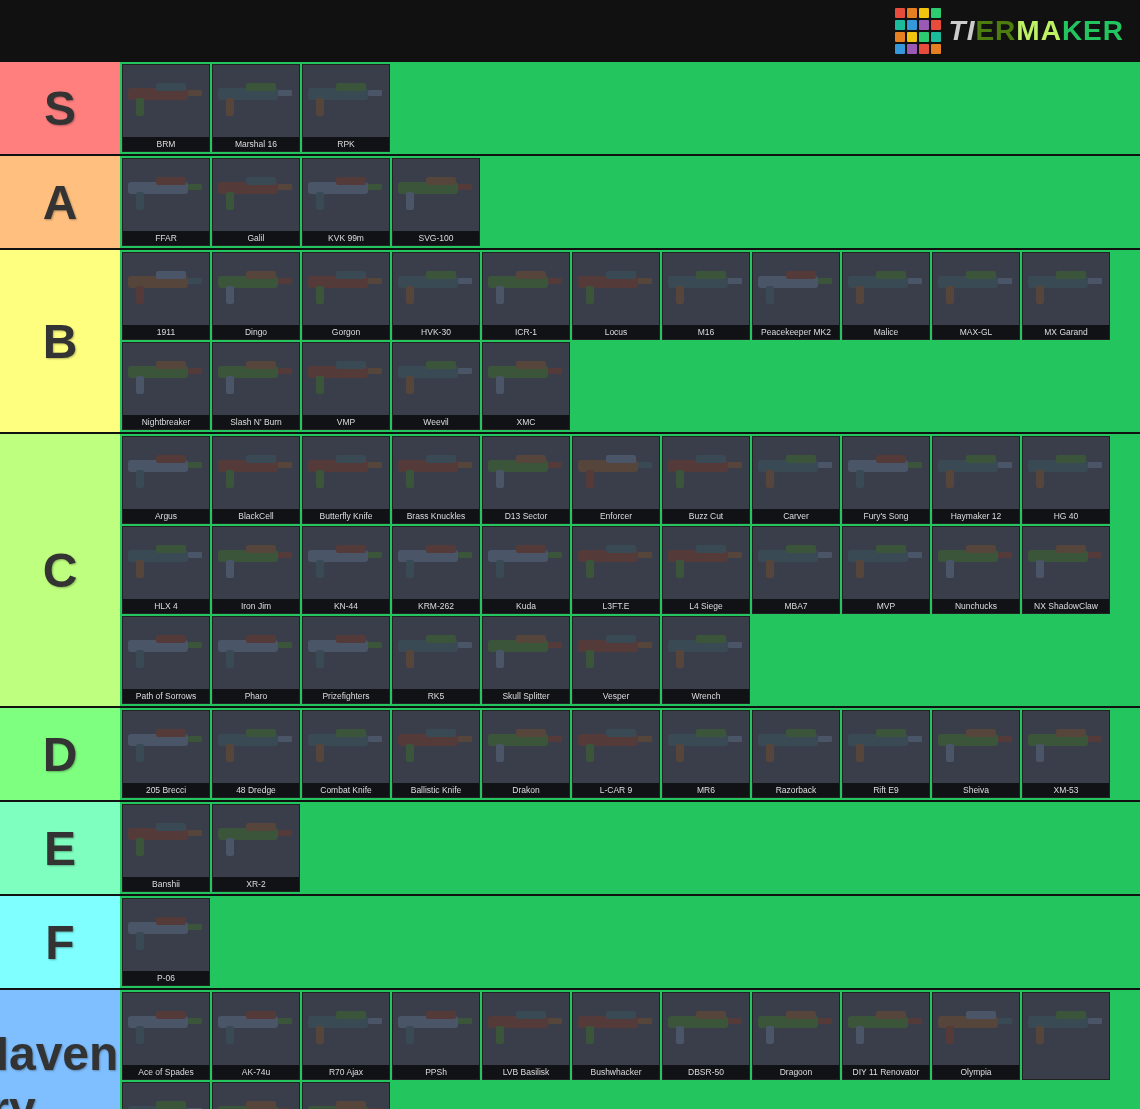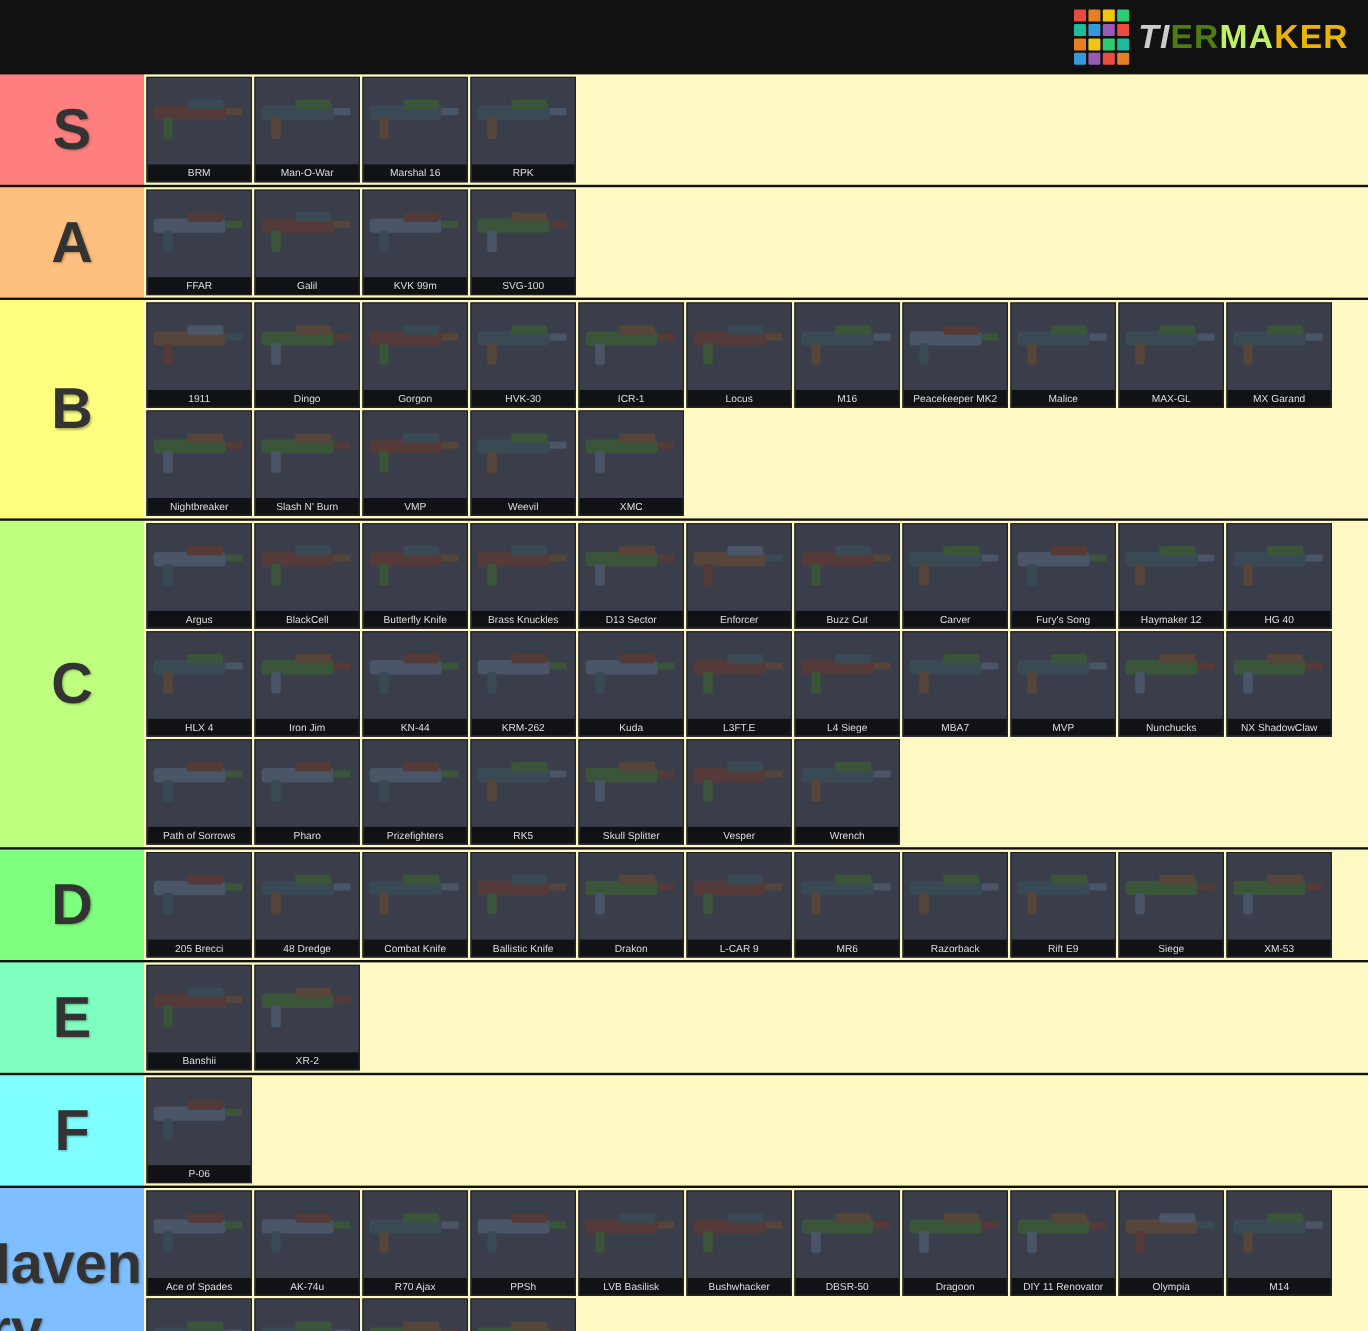--- a/index.html
+++ b/index.html
@@ -33,42 +33,42 @@
     .logo-text {
       font-size: 28px;
       font-weight: bold;
       color: white;
       letter-spacing: 1px;
       text-transform: uppercase;
     }
     .logo-text span.ti { color: #ccc; font-style: italic; }
     .logo-text span.er { color: #4d7c0f; }
     .logo-text span.ma { color: #bef264; }
-    .logo-text span.ker { color: #eab308; }
+    .logo-text span.ker { color: #22c55e; }
     .tier-row {
       display: flex;
       min-height: 90px;
       border-bottom: 2px solid #111;
     }
     .tier-label {
       width: 120px;
       min-width: 120px;
       display: flex;
       align-items: center;
       justify-content: center;
       font-size: 48px;
       font-weight: bold;
       color: #333;
       text-shadow: 1px 1px 2px rgba(0,0,0,0.3);
     }
     .tier-items {
       flex: 1;
       display: flex;
       flex-wrap: wrap;
-      background: #fef9c3;
+      background: #22c55e;
       gap: 2px;
       padding: 2px;
       align-content: flex-start;
     }
     .item {
       width: 88px;
       height: 88px;
       background: #3a3d4a;
       display: flex;
       flex-direction: column;
@@ -141,31 +141,20 @@
           <div class="item-img-placeholder">
             <svg width="80" height="50" viewBox="0 0 80 50" xmlns="http://www.w3.org/2000/svg">
     <rect x="2" y="15" width="60" height="12" rx="3" fill="#553a3a"></rect>
     <rect x="30" y="10" width="30" height="8" rx="2" fill="#3a4a55"></rect>
     <rect x="10" y="25" width="8" height="18" rx="2" fill="#3a553a"></rect>
     <rect x="62" y="17" width="14" height="6" rx="1" fill="#55453a"></rect>
   </svg>
           </div>
           <div class="item-name">BRM</div>
         </div>
-        <div class="item" title="Man-O-War">
-          <div class="item-img-placeholder">
-            <svg width="80" height="50" viewBox="0 0 80 50" xmlns="http://www.w3.org/2000/svg">
-    <rect x="2" y="15" width="60" height="12" rx="3" fill="#3a4a55"></rect>
-    <rect x="30" y="10" width="30" height="8" rx="2" fill="#3a553a"></rect>
-    <rect x="10" y="25" width="8" height="18" rx="2" fill="#55453a"></rect>
-    <rect x="62" y="17" width="14" height="6" rx="1" fill="#4a5568"></rect>
-  </svg>
-          </div>
-          <div class="item-name">Man-O-War</div>
-        </div>
         <div class="item" title="Marshal 16">
           <div class="item-img-placeholder">
             <svg width="80" height="50" viewBox="0 0 80 50" xmlns="http://www.w3.org/2000/svg">
     <rect x="2" y="15" width="60" height="12" rx="3" fill="#3a4a55"></rect>
     <rect x="30" y="10" width="30" height="8" rx="2" fill="#3a553a"></rect>
     <rect x="10" y="25" width="8" height="18" rx="2" fill="#55453a"></rect>
     <rect x="62" y="17" width="14" height="6" rx="1" fill="#4a5568"></rect>
   </svg>
           </div>
           <div class="item-name">Marshal 16</div>
@@ -841,21 +830,21 @@
         </div>
         <div class="item" title="Sheiva">
           <div class="item-img-placeholder">
             <svg width="80" height="50" viewBox="0 0 80 50" xmlns="http://www.w3.org/2000/svg">
     <rect x="2" y="15" width="60" height="12" rx="3" fill="#3a553a"></rect>
     <rect x="30" y="10" width="30" height="8" rx="2" fill="#55453a"></rect>
     <rect x="10" y="25" width="8" height="18" rx="2" fill="#4a5568"></rect>
     <rect x="62" y="17" width="14" height="6" rx="1" fill="#553a3a"></rect>
   </svg>
           </div>
-          <div class="item-name">Siege</div>
+          <div class="item-name">Sheiva</div>
         </div>
         <div class="item" title="XM-53">
           <div class="item-img-placeholder">
             <svg width="80" height="50" viewBox="0 0 80 50" xmlns="http://www.w3.org/2000/svg">
     <rect x="2" y="15" width="60" height="12" rx="3" fill="#3a553a"></rect>
     <rect x="30" y="10" width="30" height="8" rx="2" fill="#55453a"></rect>
     <rect x="10" y="25" width="8" height="18" rx="2" fill="#4a5568"></rect>
     <rect x="62" y="17" width="14" height="6" rx="1" fill="#553a3a"></rect>
   </svg>
           </div>
@@ -1012,31 +1001,20 @@
           <div class="item-img-placeholder">
             <svg width="80" height="50" viewBox="0 0 80 50" xmlns="http://www.w3.org/2000/svg">
     <rect x="2" y="15" width="60" height="12" rx="3" fill="#55453a"></rect>
     <rect x="30" y="10" width="30" height="8" rx="2" fill="#4a5568"></rect>
     <rect x="10" y="25" width="8" height="18" rx="2" fill="#553a3a"></rect>
     <rect x="62" y="17" width="14" height="6" rx="1" fill="#3a4a55"></rect>
   </svg>
           </div>
           <div class="item-name">Olympia</div>
         </div>
-        <div class="item" title="M14">
-          <div class="item-img-placeholder">
-            <svg width="80" height="50" viewBox="0 0 80 50" xmlns="http://www.w3.org/2000/svg">
-    <rect x="2" y="15" width="60" height="12" rx="3" fill="#3a4a55"></rect>
-    <rect x="30" y="10" width="30" height="8" rx="2" fill="#3a553a"></rect>
-    <rect x="10" y="25" width="8" height="18" rx="2" fill="#55453a"></rect>
-    <rect x="62" y="17" width="14" height="6" rx="1" fill="#4a5568"></rect>
-  </svg>
-          </div>
-          <div class="item-name">M14</div>
-        </div>
         <div class="item" title="Raven's Eye">
           <div class="item-img-placeholder">
             <svg width="80" height="50" viewBox="0 0 80 50" xmlns="http://www.w3.org/2000/svg">
     <rect x="2" y="15" width="60" height="12" rx="3" fill="#3a4a55"></rect>
     <rect x="30" y="10" width="30" height="8" rx="2" fill="#3a553a"></rect>
     <rect x="10" y="25" width="8" height="18" rx="2" fill="#55453a"></rect>
     <rect x="62" y="17" width="14" height="6" rx="1" fill="#4a5568"></rect>
   </svg>
           </div>
         </div>

